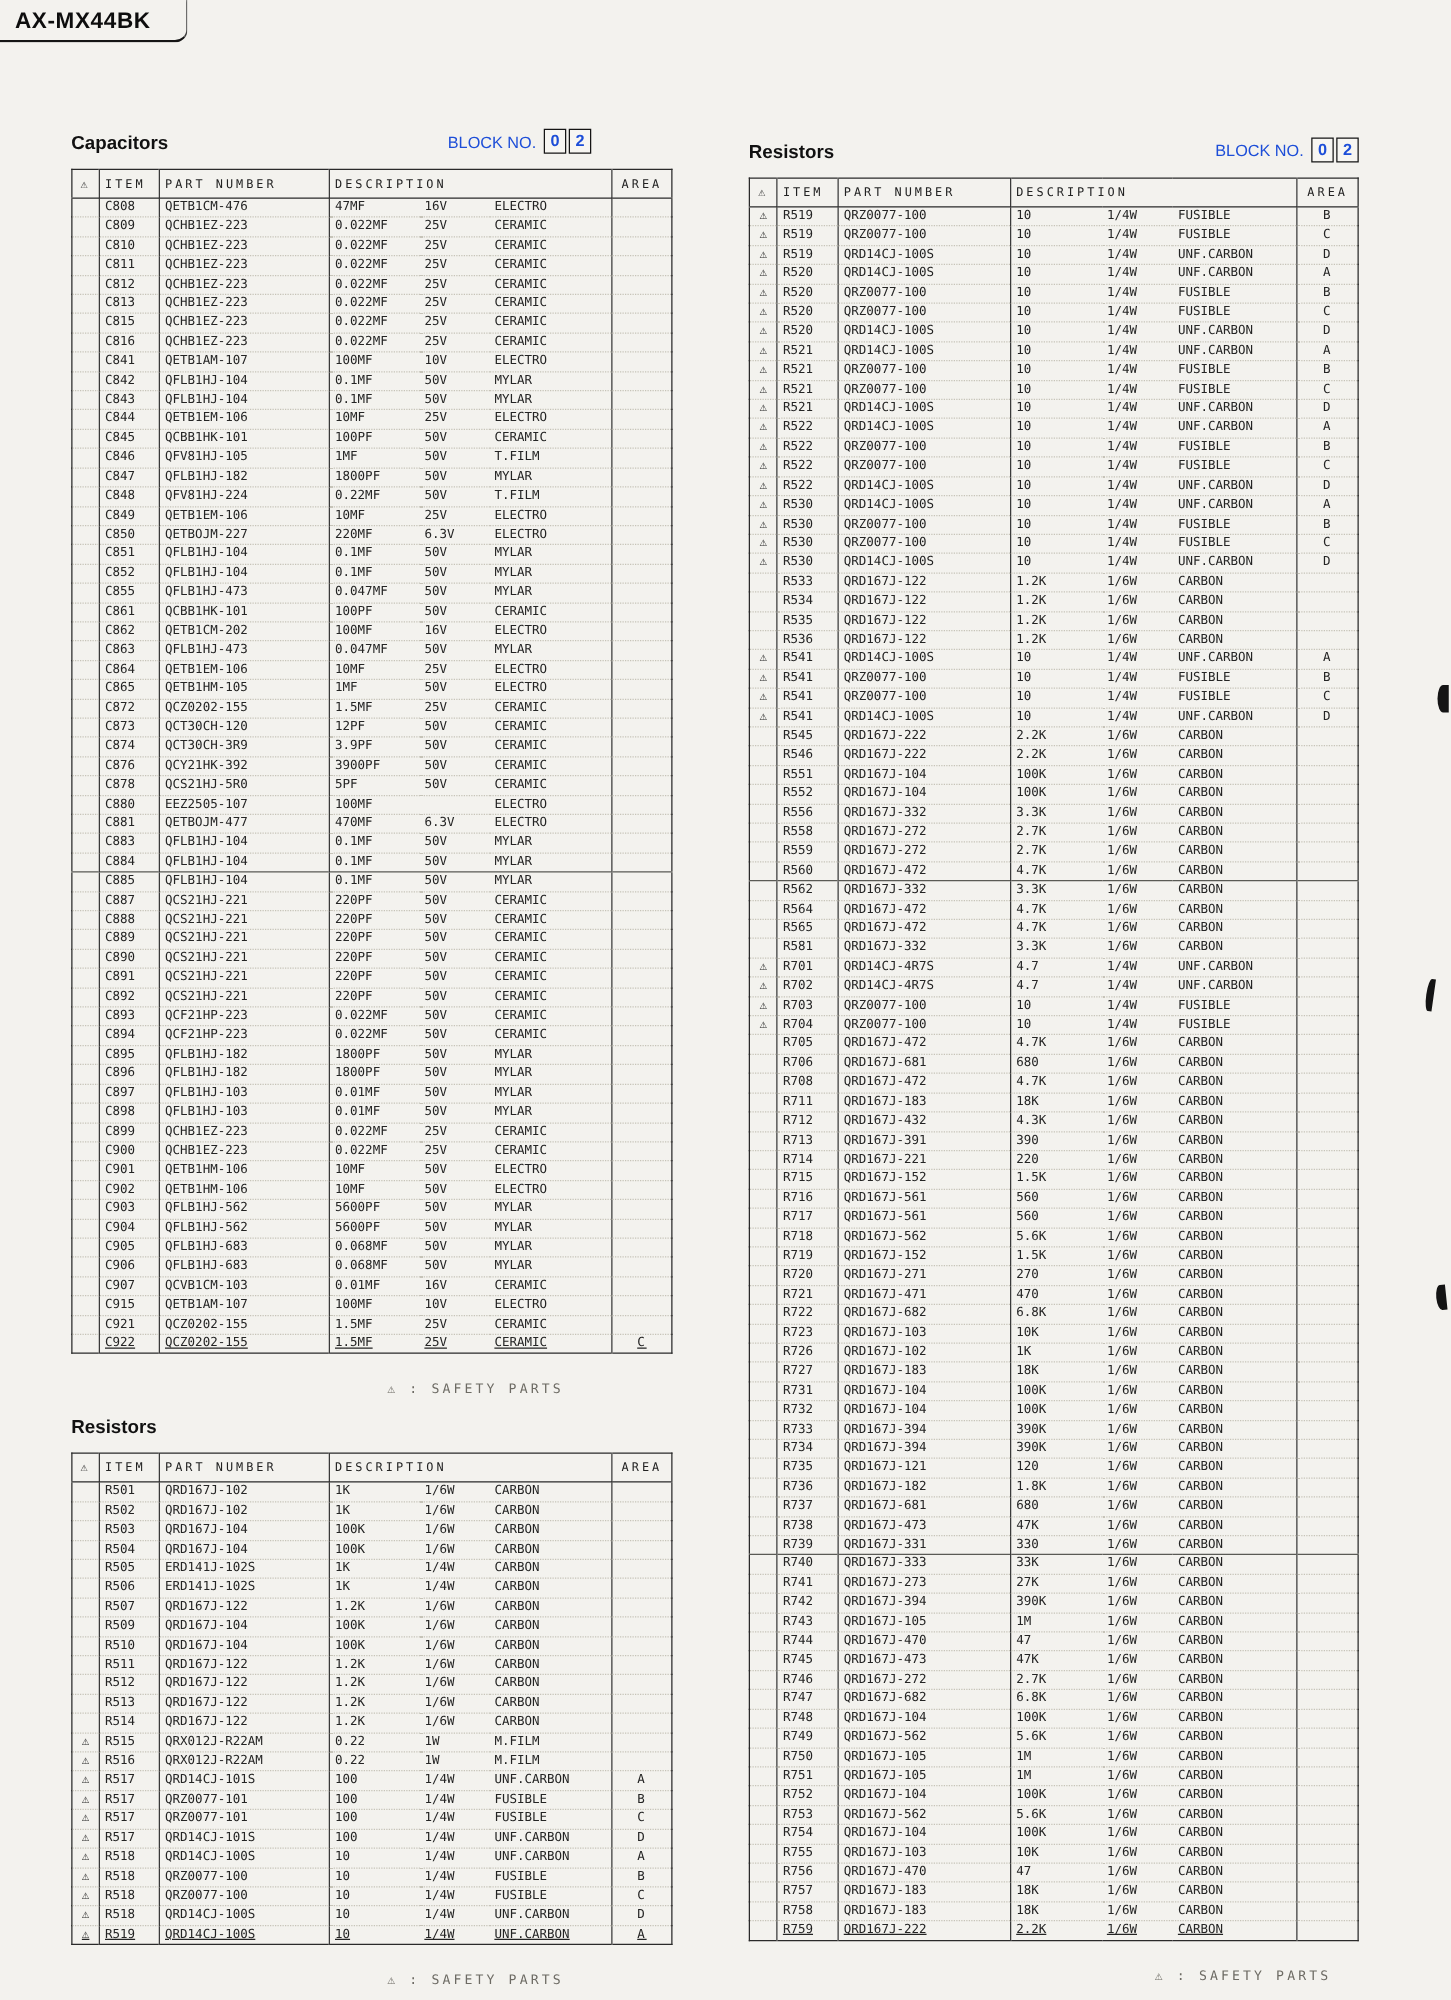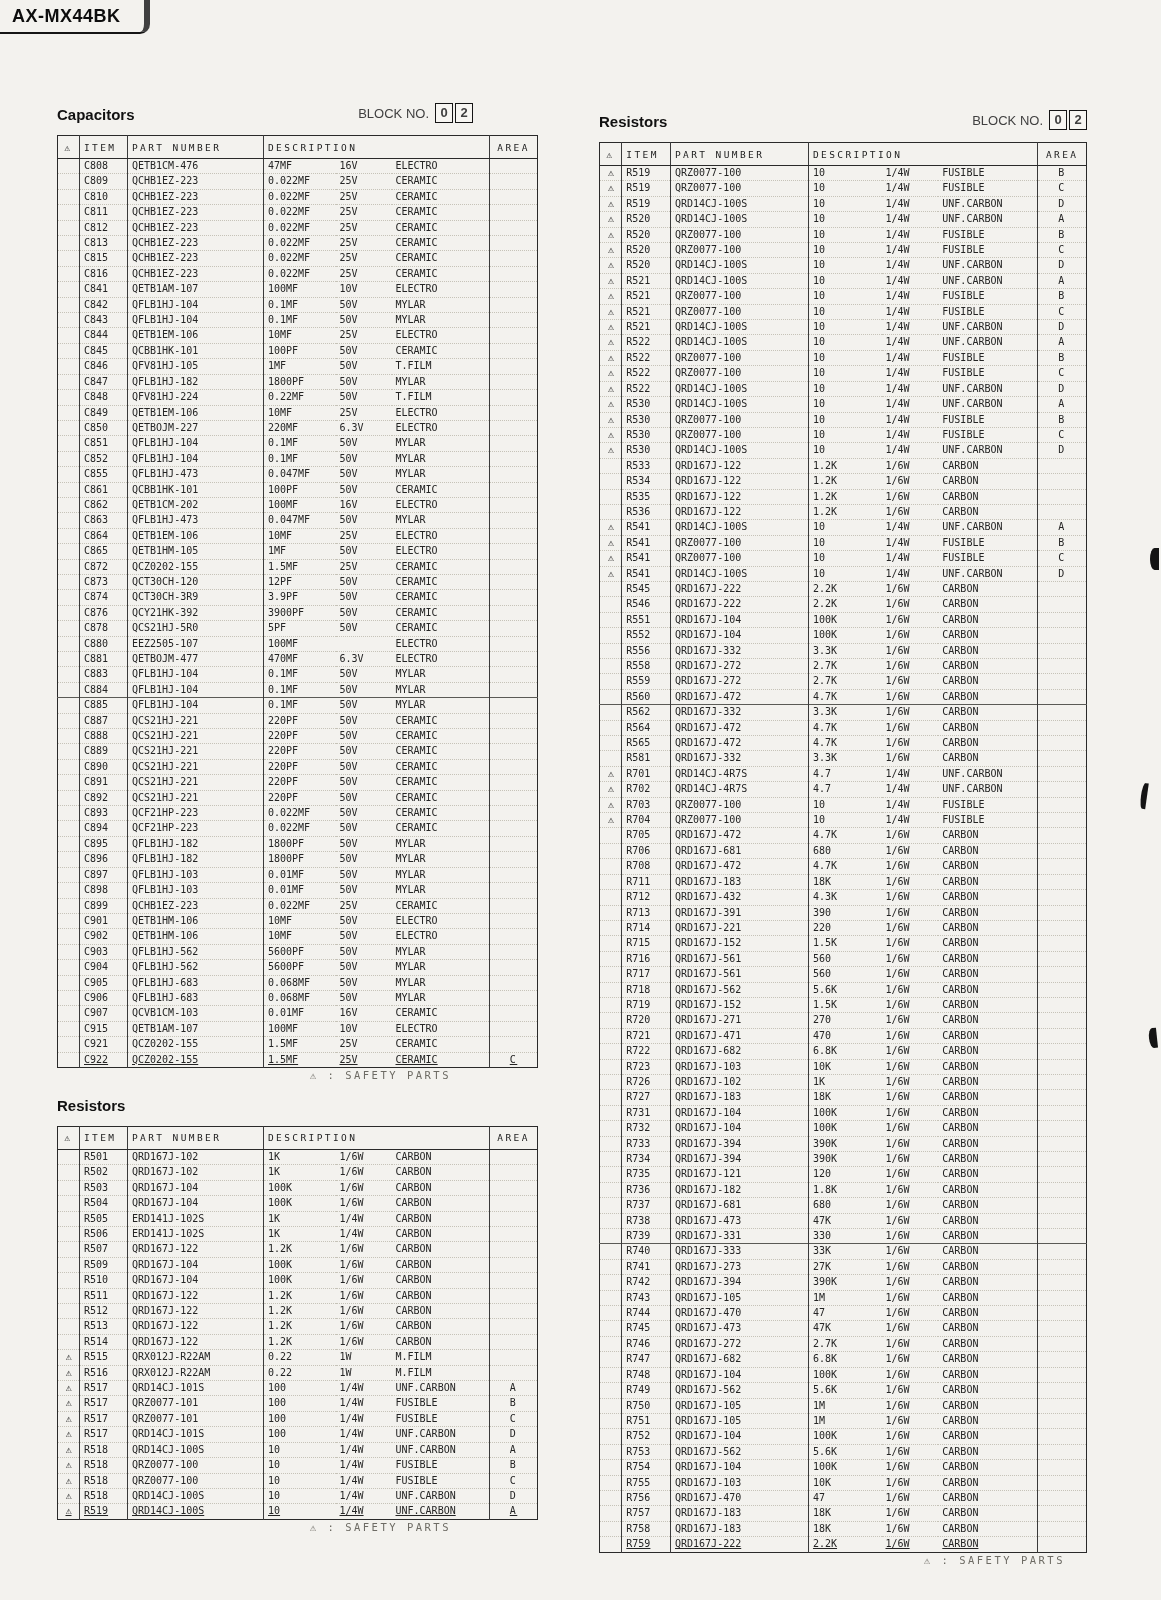--- a/index.html
+++ b/index.html
@@ -3,36 +3,36 @@
 <meta charset="utf-8">
 <style>
   html,body { margin:0; padding:0; background:#e6e5e1; }
   .page {
     position:relative; width:1161px; height:1600px; margin:0 auto;
     background:#f3f2ee; color:#1e1e1e; overflow:hidden;
     font-family:"DejaVu Sans Mono", monospace;
   }
   .model-tab {
     position:absolute; left:0; top:0; width:150px; height:34px;
-    border-right:6px solid #404040; border-bottom:2px solid #151515;
+    border-right:1px solid #404040; border-bottom:2px solid #151515;
     border-radius:0 0 10px 0;
     padding:6px 0 0 12px; box-sizing:border-box;
     font:bold 18px "Liberation Sans", sans-serif; color:#0d0d0d;
     letter-spacing:0.5px;
   }
   .col { position:absolute; }
   .col-left  { left:57px;  top:103px; width:416px; }
   .col-right { left:599px; top:110px; width:488px; }
 
   .section-head {
     display:flex; justify-content:space-between; align-items:flex-end;
     margin-bottom:12px;
   }
   .section-title { font:bold 15px "Liberation Sans", sans-serif; color:#111; }
-  .blockno { font:13px "Liberation Sans", sans-serif; color:#404040; display:flex; align-items:center; }
+  .blockno { font:13px "Liberation Sans", sans-serif; color:#1d4ed8; display:flex; align-items:center; }
   .blockno .lbl { margin-right:4px; }
   .blockno .digit {
     display:inline-block; width:16px; height:18px; margin-left:2px;
     border:1.5px solid #151515; text-align:center;
     font:bold 13px "Liberation Sans", sans-serif; line-height:18px; background:#f7f6f2;
   }
 
   table.parts {
     border-collapse:collapse; table-layout:fixed; width:100%;
     border:1.6px solid #2a2a2a; background:transparent;
@@ -51,21 +51,21 @@
   .c-saf  { text-align:center !important; }
   .c-area { text-align:center !important; letter-spacing:1.5px; }
   td.c-saf, th.c-saf   { border-right:1px solid #3a3a3a; }
   td.c-item, th.c-item { border-right:1px solid #3a3a3a; }
   td.c-part, th.c-part { border-right:1px solid #3a3a3a; }
   td.c-d3, th.c-desc   { border-right:1px solid #3a3a3a; }
   td.c-saf { font-size:9px; color:#333; }
   tr.sep td { border-top:1.2px solid #5a5a55; }
 
   .safety-note {
-    margin:1px 22px 0 0; text-align:right;
+    margin:22px 22px 0 0; text-align:right;
     font-size:10.5px; letter-spacing:2.5px; color:#6d6b64;
   }
   .section + .section { margin-top:16px; }
 
   .artifact { position:absolute; background:#141414; }
   .a1 { right:2px;  top:548px;  width:9px;  height:22px; border-radius:60% 0 0 60%; }
   .a2 { right:14px; top:783px;  width:6px;  height:26px; border-radius:70% 0 0 70%; transform:rotate(8deg); }
   .a3 { right:4px;  top:1028px; width:8px;  height:20px; border-radius:60% 0 0 60%; transform:rotate(-6deg); }
 </style>
 </head>
@@ -542,20 +542,29 @@
               <td class="c-saf"></td>
               <td class="c-item">C899</td>
               <td class="c-part">QCHB1EZ-223</td>
               <td class="c-d1">0.022MF</td>
               <td class="c-d2">25V</td>
               <td class="c-d3">CERAMIC</td>
               <td class="c-area"></td>
             </tr>
             <tr>
               <td class="c-saf"></td>
+              <td class="c-item">C900</td>
+              <td class="c-part">QCHB1EZ-223</td>
+              <td class="c-d1">0.022MF</td>
+              <td class="c-d2">25V</td>
+              <td class="c-d3">CERAMIC</td>
+              <td class="c-area"></td>
+            </tr>
+            <tr>
+              <td class="c-saf"></td>
               <td class="c-item">C901</td>
               <td class="c-part">QETB1HM-106</td>
               <td class="c-d1">10MF</td>
               <td class="c-d2">50V</td>
               <td class="c-d3">ELECTRO</td>
               <td class="c-area"></td>
             </tr>
             <tr>
               <td class="c-saf"></td>
               <td class="c-item">C902</td>

